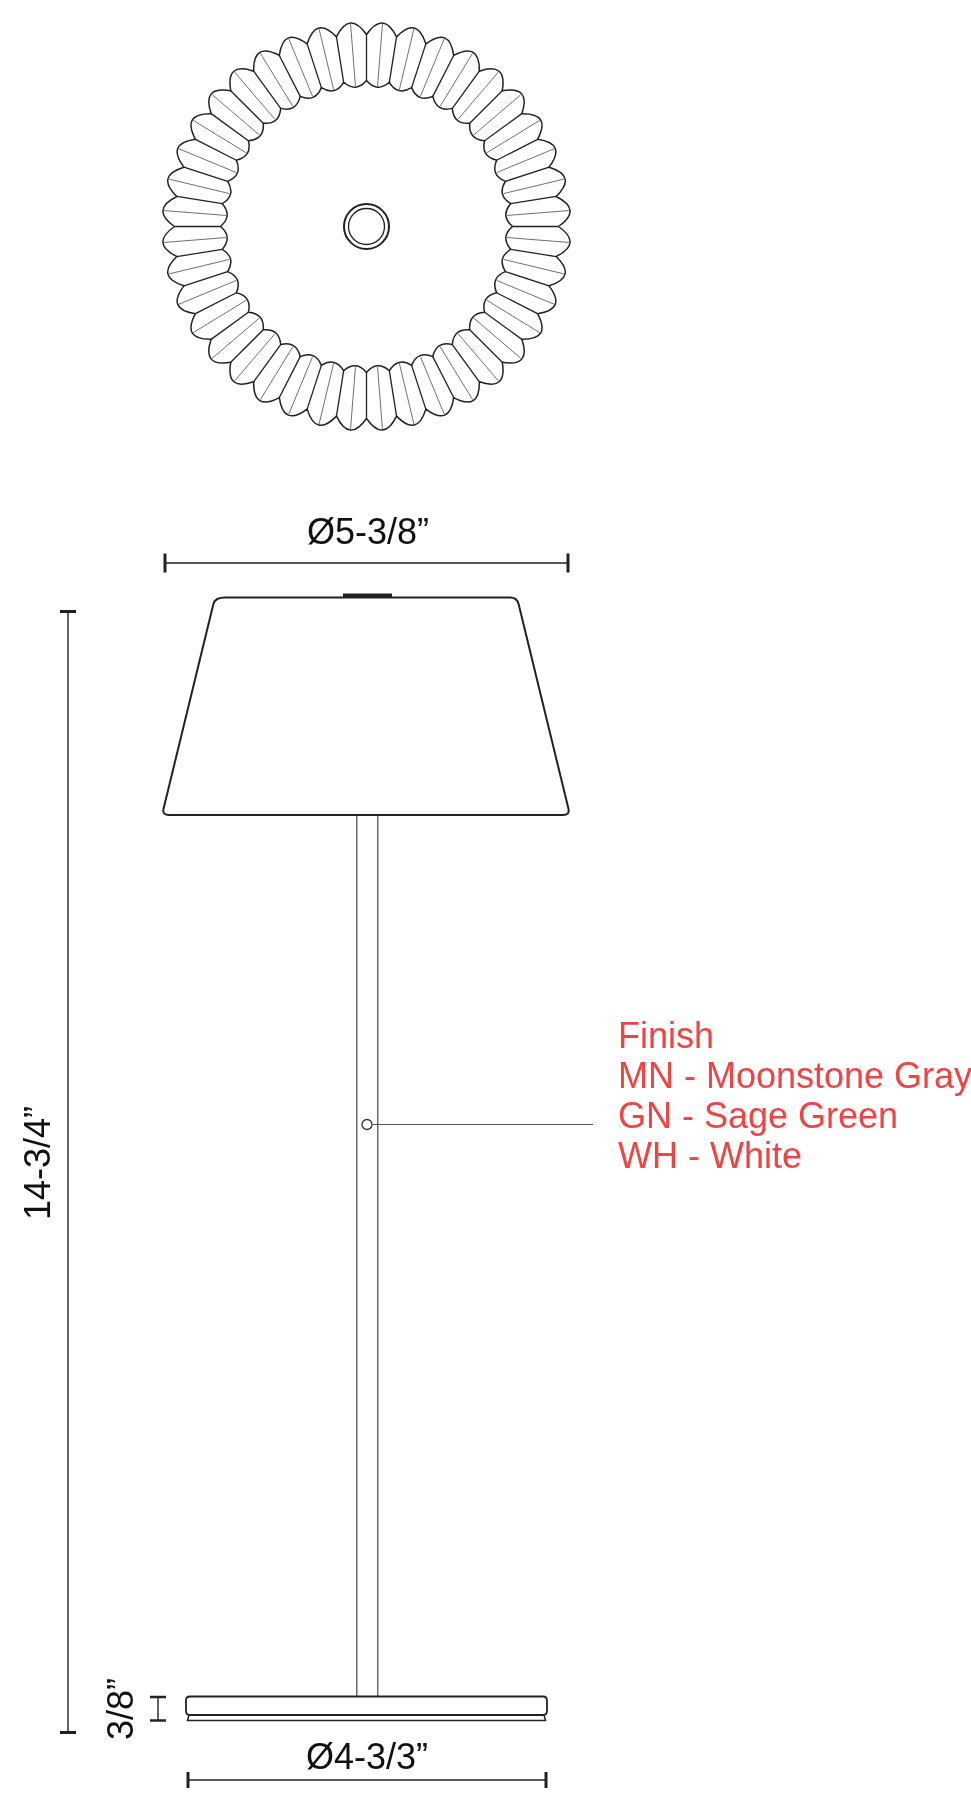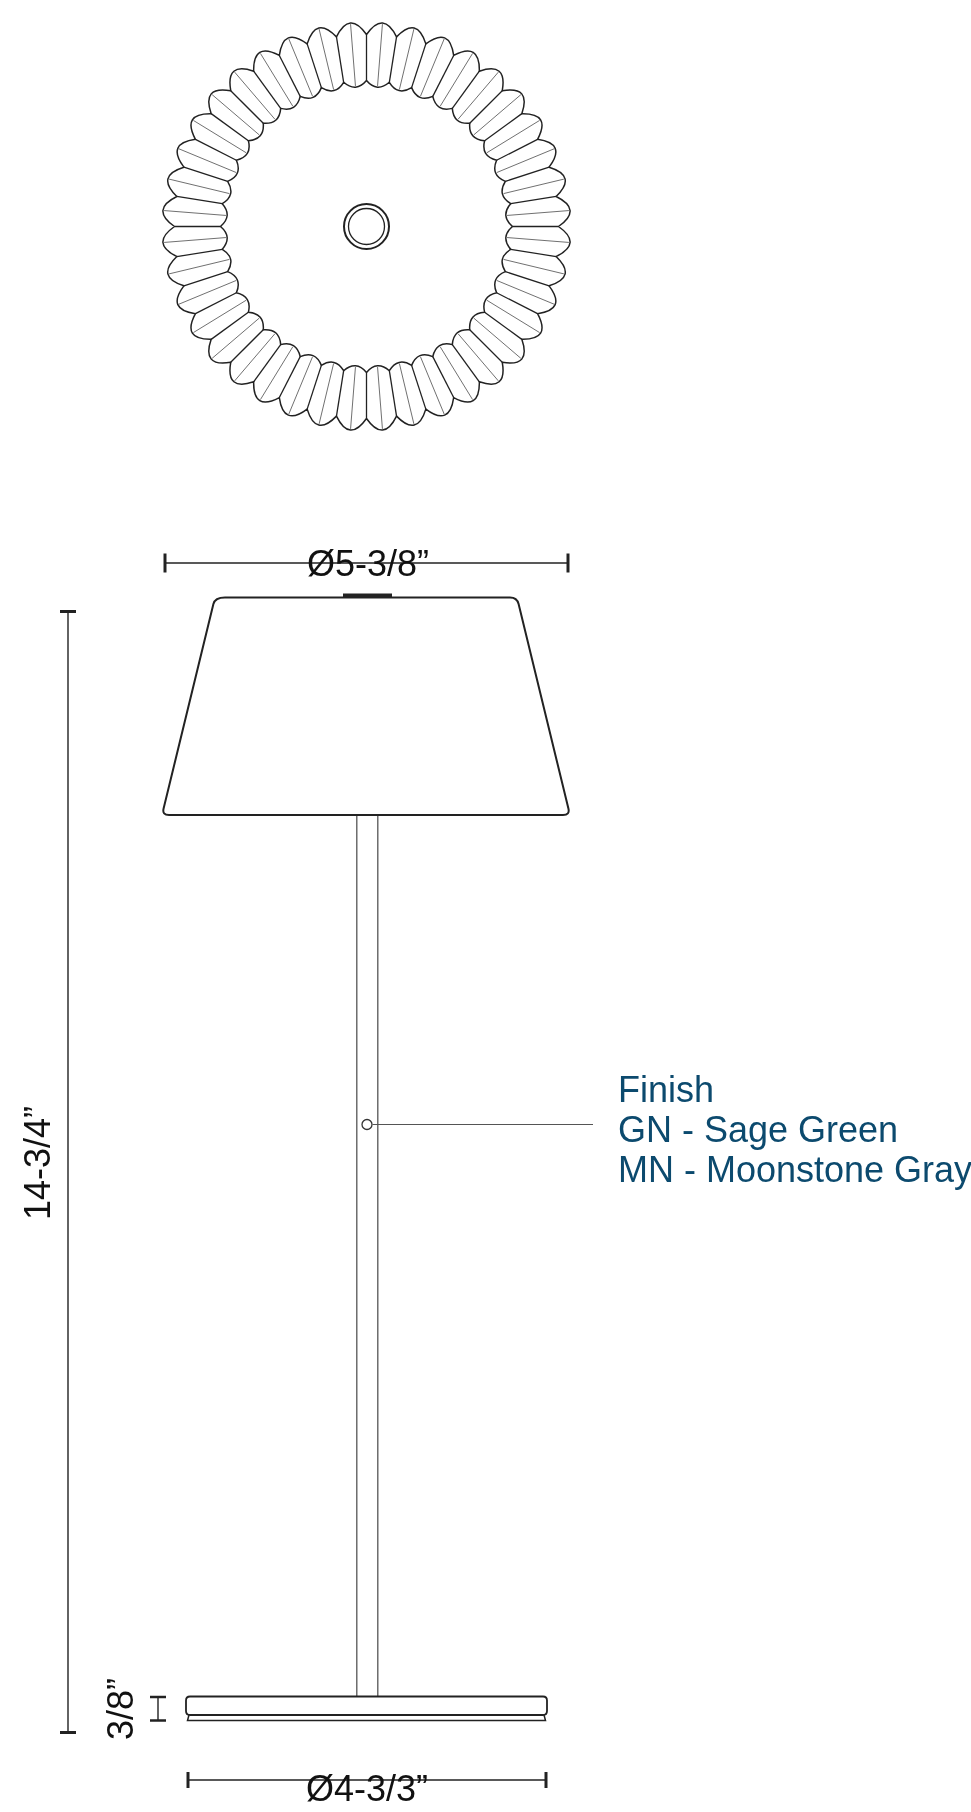--- a/index.html
+++ b/index.html
@@ -2,24 +2,24 @@
 <html><head>
 <meta charset="utf-8">
 <style>
   html,body{margin:0;padding:0;background:#fff;}
   #canvas{position:relative;width:971px;height:1812px;background:#fff;overflow:hidden;
           font-family:"Liberation Sans", sans-serif;}
   svg{position:absolute;left:0;top:0;}
   .ln{stroke:#222;fill:none;}
   .stem{stroke:#555;fill:none;}
   .label{position:absolute;font-size:36px;line-height:36px;color:#111;white-space:nowrap;}
-  .label.centered{transform:translateX(-50%);margin-top:32px;}
+  .label.centered{transform:translateX(-50%);}
   .label.rot{transform:translate(-50%,-50%) rotate(-90deg);}
-  #finish-block{position:absolute;left:618px;top:1070px;font-size:36px;line-height:40px;
-                color:#0c4a6e;white-space:nowrap;}
+  #finish-block{position:absolute;left:618px;top:1016px;font-size:36px;line-height:40px;
+                color:#ef4444;white-space:nowrap;}
 </style>
 </head>
 <body>
 
 <div id="canvas">
 
   <svg width="971" height="1812" viewBox="0 0 971 1812">
 
     <g id="top-view">
         <path d="M 366.50,34.50 Q 383.53,10.17 396.54,36.86 Q 417.16,15.50 425.83,43.90 Q 449.54,26.02 453.67,55.43 Q 479.88,41.48 479.35,71.17 Q 507.43,61.49 502.26,90.74 Q 531.51,85.57 521.83,113.65 Q 551.52,113.12 537.57,139.33 Q 566.98,143.46 549.10,167.17 Q 577.50,175.84 556.14,196.46 Q 582.83,209.47 558.50,226.50 Q 582.83,243.53 556.14,256.54 Q 577.50,277.16 549.10,285.83 Q 566.98,309.54 537.57,313.67 Q 551.52,339.88 521.83,339.35 Q 531.51,367.43 502.26,362.26 Q 507.43,391.51 479.35,381.83 Q 479.88,411.52 453.67,397.57 Q 449.54,426.98 425.83,409.10 Q 417.16,437.50 396.54,416.14 Q 383.53,442.83 366.50,418.50 Q 349.47,442.83 336.46,416.14 Q 315.84,437.50 307.17,409.10 Q 283.46,426.98 279.33,397.57 Q 253.12,411.52 253.65,381.83 Q 225.57,391.51 230.74,362.26 Q 201.49,367.43 211.17,339.35 Q 181.48,339.88 195.43,313.67 Q 166.02,309.54 183.90,285.83 Q 155.50,277.16 176.86,256.54 Q 150.17,243.53 174.50,226.50 Q 150.17,209.47 176.86,196.46 Q 155.50,175.84 183.90,167.17 Q 166.02,143.46 195.43,139.33 Q 181.48,113.12 211.17,113.65 Q 201.49,85.57 230.74,90.74 Q 225.57,61.49 253.65,71.17 Q 253.12,41.48 279.33,55.43 Q 283.46,26.02 307.17,43.90 Q 315.84,15.50 336.46,36.86 Q 349.47,10.17 366.50,34.50 Z" fill="none" stroke="#222222" stroke-width="1.5"></path>
@@ -152,16 +152,17 @@
   <div class="label centered" style="left:368px;top:514px;">Ø5-3/8”</div>
 
   <div class="label rot" style="left:38px;top:1163px;">14-3/4”</div>
 
   <div class="label rot" style="left:121px;top:1709px;">3/8”</div>
 
   <div class="label centered" style="left:367px;top:1739px;">Ø4-3/3”</div>
 
   <div id="finish-block">
     <div>Finish</div>
+    <div>MN - Moonstone Gray</div>
     <div>GN - Sage Green</div>
-    <div>MN - Moonstone Gray</div>
+    <div>WH - White</div>
   </div>
 </div>
 
 </body></html>

